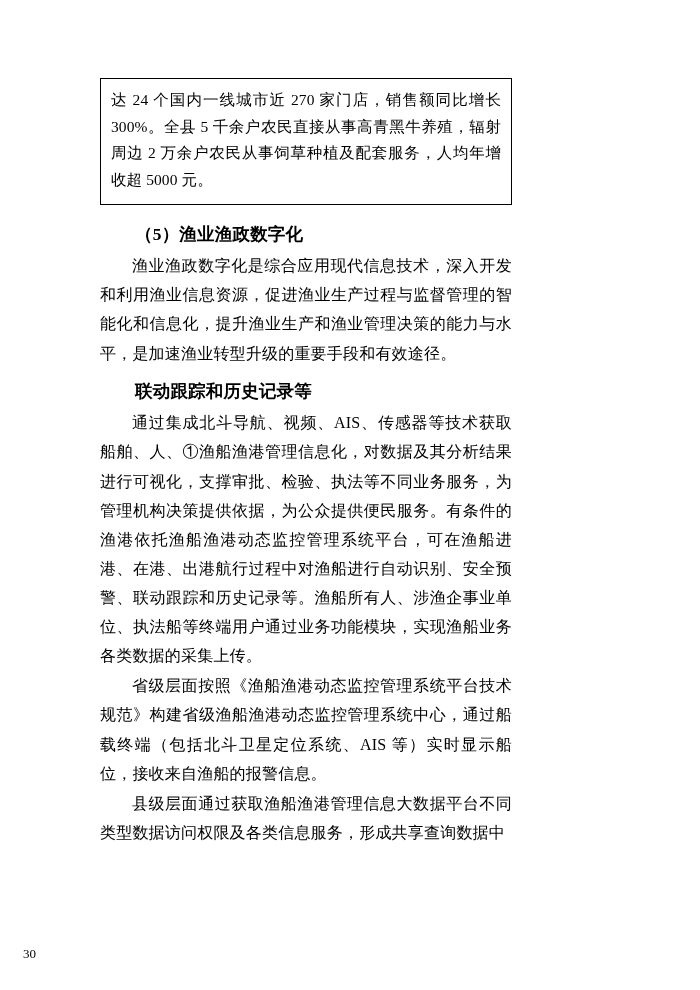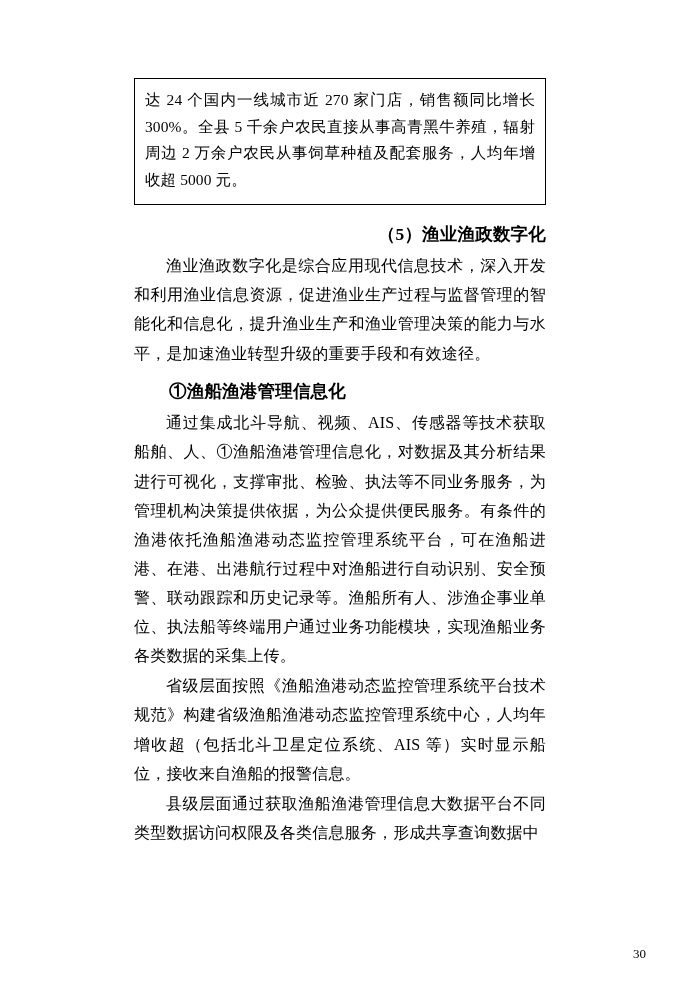--- a/index.html
+++ b/index.html
@@ -13,21 +13,20 @@
     font-family: "Liberation Serif", serif;
     color: #000000;
     overflow: hidden;
   }
   .page {
     position: relative;
     width: 612px;
     height: 990px;
     box-sizing: border-box;
     padding: 78px 100px 0 100px;
-    margin-left: 34px;
   }
   .quote-box {
     border: 1px solid #000000;
     box-sizing: border-box;
     padding: 8px 10px 10px 10px;
     margin-bottom: 14px;
   }
   .quote-box p {
     margin: 0;
     font-size: 15.5px;
@@ -36,21 +35,20 @@
     text-justify: inter-ideograph;
     letter-spacing: 0.1px;
   }
   .heading {
     font-size: 17.5px;
     font-weight: bold;
     line-height: 1.75;
     margin: 6px 0 2px 0;
     text-indent: 2em;
     letter-spacing: 0.2px;
-    text-align: right;
   }
   .heading-2 {
     font-size: 17.5px;
     font-weight: bold;
     line-height: 1.75;
     margin: 8px 0 2px 0;
     text-indent: 2em;
     letter-spacing: 0.2px;
   }
   .para {
@@ -60,42 +58,42 @@
     text-indent: 2em;
     text-align: justify;
     text-justify: inter-ideograph;
     letter-spacing: 0.2px;
   }
   .page-number {
     position: absolute;
     left: 0;
     right: 0;
     bottom: 28px;
-    text-align: right;
+    text-align: left;
     font-size: 13px;
     font-family: "Liberation Serif", serif;
     padding-left: 23px;
   }
 </style>
 </head>
 <body>
 
 <div class="page">
 
   <div class="quote-box">
     <p>达 24 个国内一线城市近 270 家门店，销售额同比增长 300%。全县 5 千余户农民直接从事高青黑牛养殖，辐射周边 2 万余户农民从事饲草种植及配套服务，人均年增收超 5000 元。</p>
   </div>
 
   <div class="heading">（5）渔业渔政数字化</div>
 
   <p class="para">渔业渔政数字化是综合应用现代信息技术，深入开发和利用渔业信息资源，促进渔业生产过程与监督管理的智能化和信息化，提升渔业生产和渔业管理决策的能力与水平，是加速渔业转型升级的重要手段和有效途径。</p>
 
-  <div class="heading-2">①渔船渔港管理信息化</div>
+  <div class="heading-2">联动跟踪和历史记录等</div>
 
   <p class="para">通过集成北斗导航、视频、AIS、传感器等技术获取船舶、人、①渔船渔港管理信息化，对数据及其分析结果进行可视化，支撑审批、检验、执法等不同业务服务，为管理机构决策提供依据，为公众提供便民服务。有条件的渔港依托渔船渔港动态监控管理系统平台，可在渔船进港、在港、出港航行过程中对渔船进行自动识别、安全预警、联动跟踪和历史记录等。渔船所有人、涉渔企事业单位、执法船等终端用户通过业务功能模块，实现渔船业务各类数据的采集上传。</p>
 
-  <p class="para">省级层面按照《渔船渔港动态监控管理系统平台技术规范》构建省级渔船渔港动态监控管理系统中心，人均年增收超（包括北斗卫星定位系统、AIS 等）实时显示船位，接收来自渔船的报警信息。</p>
+  <p class="para">省级层面按照《渔船渔港动态监控管理系统平台技术规范》构建省级渔船渔港动态监控管理系统中心，通过船载终端（包括北斗卫星定位系统、AIS 等）实时显示船位，接收来自渔船的报警信息。</p>
 
   <p class="para">县级层面通过获取渔船渔港管理信息大数据平台不同类型数据访问权限及各类信息服务，形成共享查询数据中</p>
 
   <div class="page-number">30</div>
 
 </div>
 
 </body></html>

